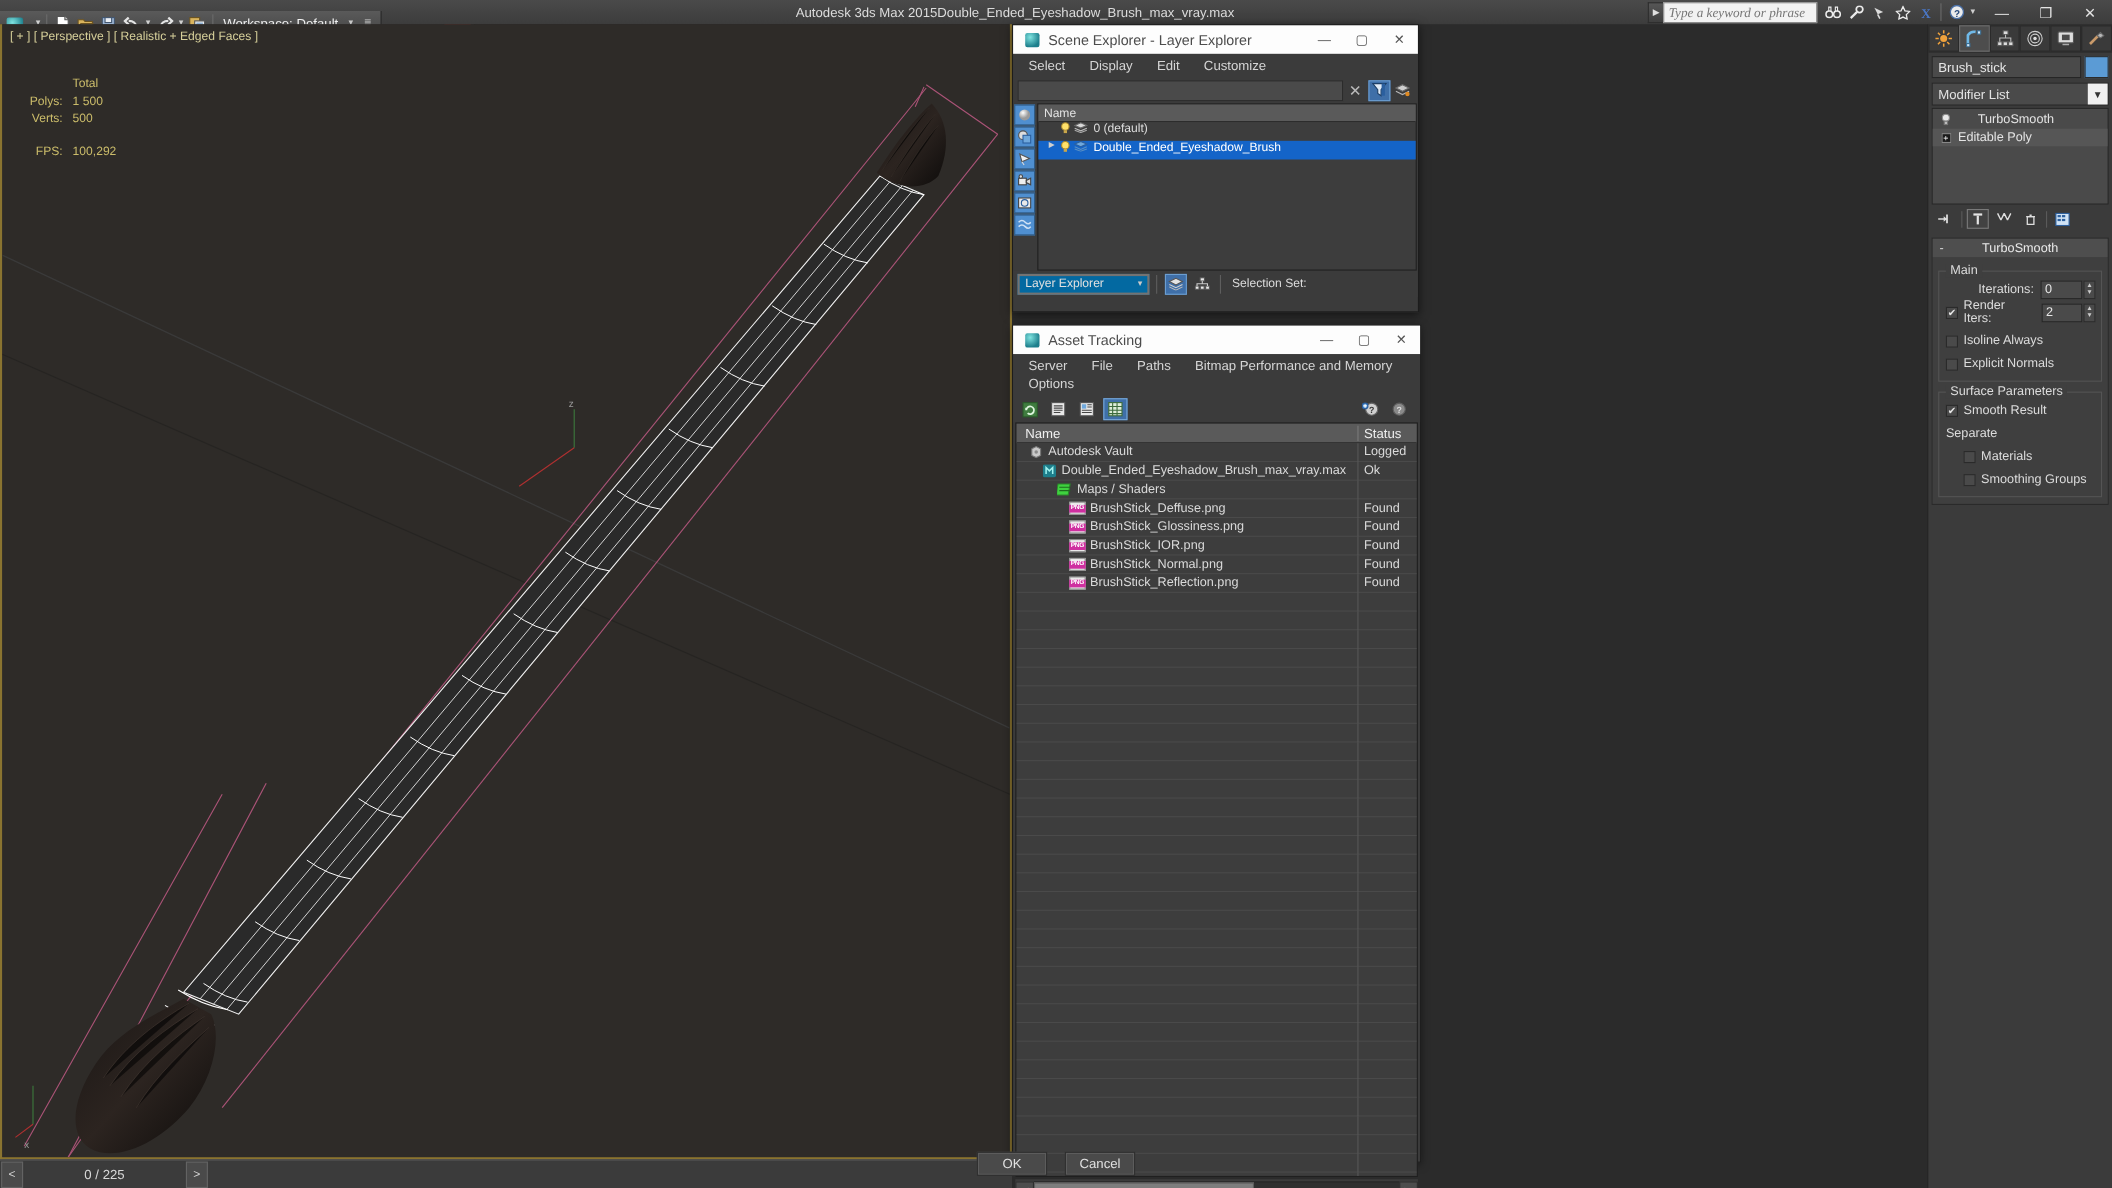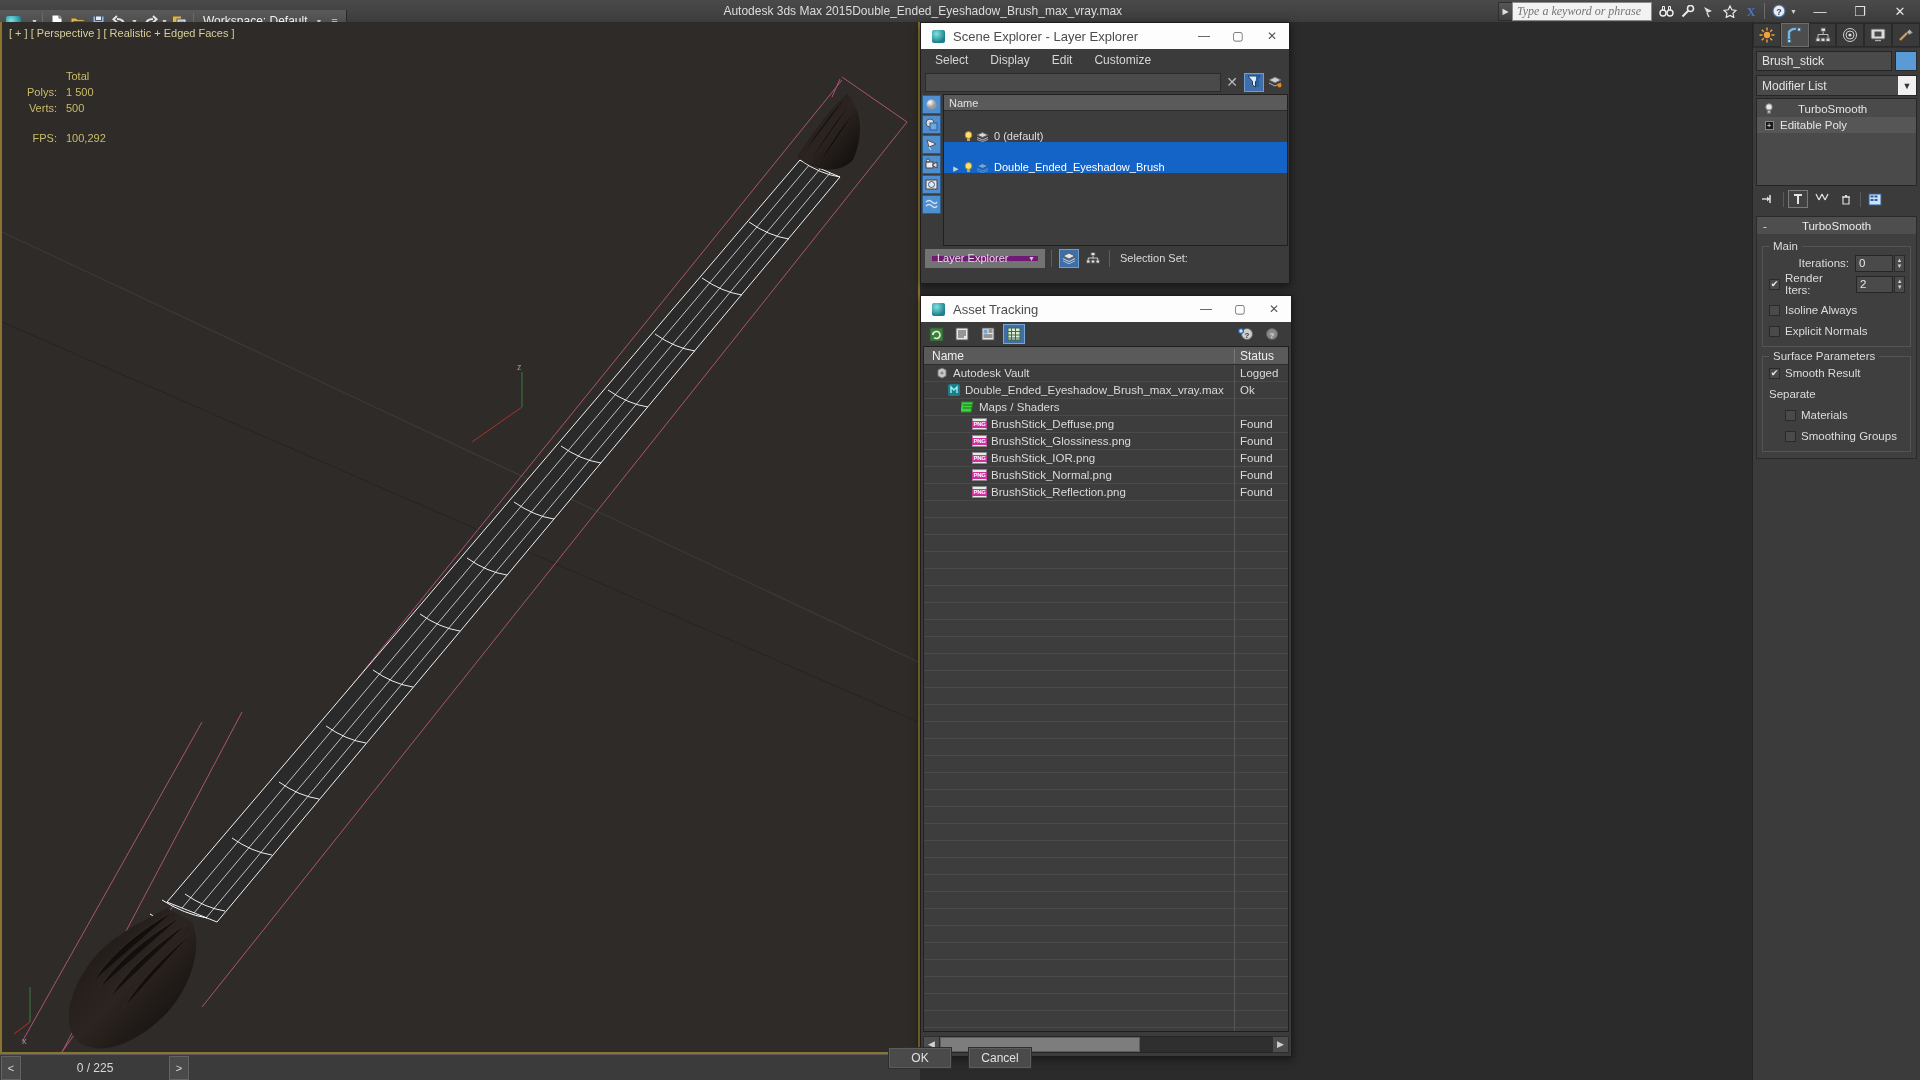--- a/index.html
+++ b/index.html
@@ -113,28 +113,28 @@
   .se-filterbar{height:24px;display:flex;align-items:center;padding:2px 4px;background:#3b3b3b}
   .se-field{flex:1;height:19px;background:#4a4a4a;border:1px solid #2b2b2b}
   .se-x{width:22px;text-align:center;color:#b9b9b9;font-size:14px}
   .sm-ic{width:20px;height:19px;display:flex;align-items:center;justify-content:center;margin-left:1px}
   .sm-ic.on{background:#3f6fa8;border:1px solid #6c9ed0}
   .se-body{display:flex;height:152px;background:#3b3b3b}
   .se-side{width:21px;display:flex;flex-direction:column;gap:1px;padding-top:1px}
   .sb{width:19px;height:19px;background:#4f8fd0;border:1px solid #2f5b86;display:flex;align-items:center;justify-content:center;margin-left:1px}
   .se-list{flex:1;border:1px solid #202020;background:#3d3d3d;margin:0 1px}
   .lhead{height:16px;background:#5a5a5a;border-bottom:1px solid #2c2c2c;display:flex;align-items:center;padding-left:5px;font-size:11px;color:#e2e2e2}
-  .lrow{height:31px;display:flex;align-items:flex-end;font-size:11px;color:#dcdcdc;padding-left:6px}
+  .lrow{height:17px;display:flex;align-items:flex-start;font-size:11px;color:#dcdcdc;padding-left:6px}
   .lrow.sel{background:#1464c8;color:#fff}
   .tri{width:12px;text-align:center;color:#cfcfcf;font-size:7px}
   .bulb{width:13px;display:flex;align-items:center;justify-content:center}
   .layerstack{width:15px;display:flex;align-items:center;justify-content:center;margin-right:4px}
   .se-foot{height:24px;display:flex;align-items:center;padding:2px 4px;background:#3b3b3b;gap:3px}
   .combo{
-    width:120px;height:19px;background:#701a75;border:7px solid #737373;
+    width:120px;height:19px;background:#0369a1;border:2px solid #737373;
     display:flex;align-items:center;justify-content:space-between;padding:0 3px 0 5px;font-size:11px;color:#dcdcdc;
   }
   .combo .cv{color:#e0e0e0}
   .combo .cc{font-size:7px;color:#cacaca}
   .vdiv{width:1px;height:17px;background:#5e5e5e;margin:0 3px}
   .sslabel{font-size:11px;color:#dcdcdc;margin-left:4px}
 
   
   #assetTracking{left:920px;top:295px;width:372px;height:762px}
   .at-tools{height:24px;display:flex;align-items:center;padding:2px 4px;background:#3b3b3b}
@@ -612,20 +612,28 @@
   <div class="win" id="assetTracking">
     <div class="win-title">
       <div class="ic">
           <div class="tl"></div>
         </div>
       <div class="tx">Asset Tracking</div>
       <div class="wbtn">—</div>
       <div class="wbtn">▢</div>
       <div class="wbtn">✕</div>
     </div>
+    <div class="menubar wrap">
+      <span>Server</span>
+      <span>File</span>
+      <span>Paths</span>
+      <span>Bitmap Performance and Memory</span>
+      <span style="flex-basis:100%;height:0"></span>
+      <span>Options</span>
+    </div>
     <div class="at-tools">
       <div class="at-ic">
         <svg width="15" height="15" viewBox="0 0 15 15">
             <rect x="1" y="1" width="13" height="13" fill="#3f7c3f" stroke="#2b5a2b"></rect>
             <path d="M4 8a3.5 3.5 0 1 1 1.2 2.6" fill="none" stroke="#dff5df" stroke-width="1.6"></path>
             <path d="M3 5.5l1.6 1.2L3.2 8z" fill="#dff5df"></path>
           </svg>
       </div>
       <div class="at-ic">
         <svg width="14" height="14" viewBox="0 0 14 14">

